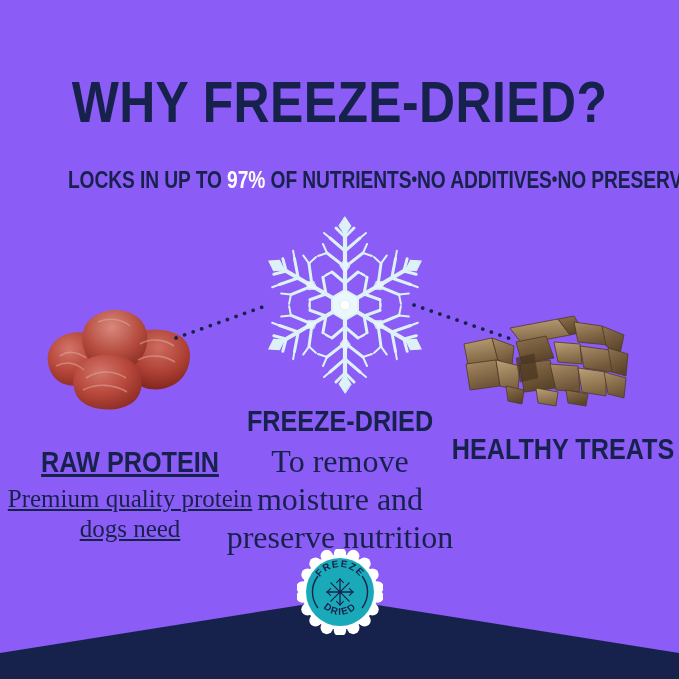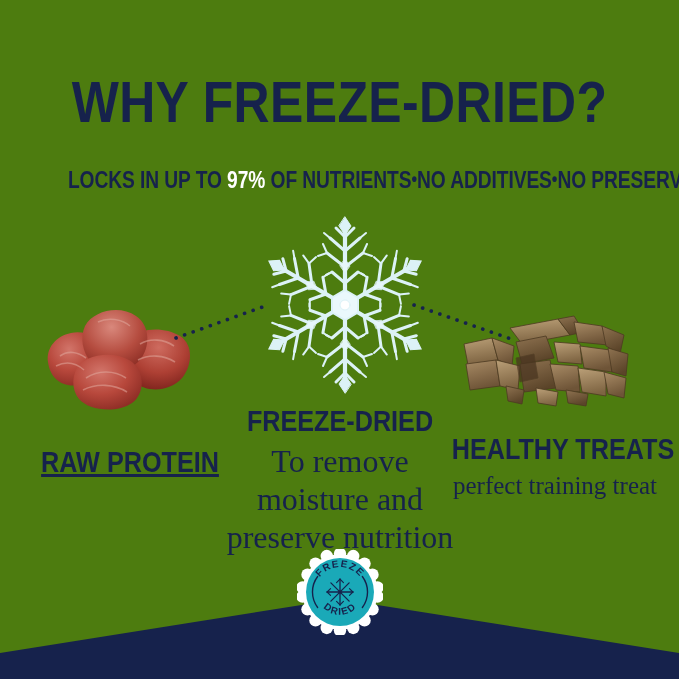--- a/index.html
+++ b/index.html
@@ -9,21 +9,21 @@
   body {
     width: 679px;
     height: 679px;
     overflow: hidden;
     font-family: "Liberation Sans", sans-serif;
   }
   #infographic {
     position: relative;
     width: 679px;
     height: 679px;
-    background: #4d7c0f;
+    background: #8b5cf6;
     overflow: hidden;
   }
 
   
   .bottom-band {
     position: absolute;
     left: 0;
     top: 0;
     width: 679px;
     height: 679px;
@@ -269,30 +269,30 @@
   <svg class="connector conn-left" viewBox="0 0 100 50">
     <line x1="4" y1="42" x2="96" y2="9" stroke="#16224C" stroke-width="3.6" stroke-linecap="round" stroke-dasharray="0.1 9"></line>
   </svg>
 
   <svg class="connector conn-right" viewBox="0 0 108 52">
     <line x1="4" y1="9" x2="104" y2="44" stroke="#16224C" stroke-width="3.6" stroke-linecap="round" stroke-dasharray="0.1 9"></line>
   </svg>
 
   <div class="col col-left">
     <div class="col-heading">RAW PROTEIN</div>
+    <div class="col-body">Premium quality protein dogs need</div>
   </div>
 
   <div class="col col-center">
     <div class="col-heading">FREEZE-DRIED</div>
     <div class="col-body">To remove moisture and preserve nutrition</div>
   </div>
 
   <div class="col col-right">
     <div class="col-heading">HEALTHY TREATS</div>
-    <div class="col-body">perfect training treat</div>
   </div>
 
   <svg class="seal" viewBox="0 0 100 100">
     <defs>
       <path id="arc-top" d="M 21 50 A 29 29 0 0 1 79 50"></path>
       <path id="arc-bottom" d="M 23.5 50 A 26.5 26.5 0 0 0 76.5 50"></path>
     </defs>
 
     <g fill="#FFFFFF">
       <circle cx="50" cy="50" r="44"></circle>

